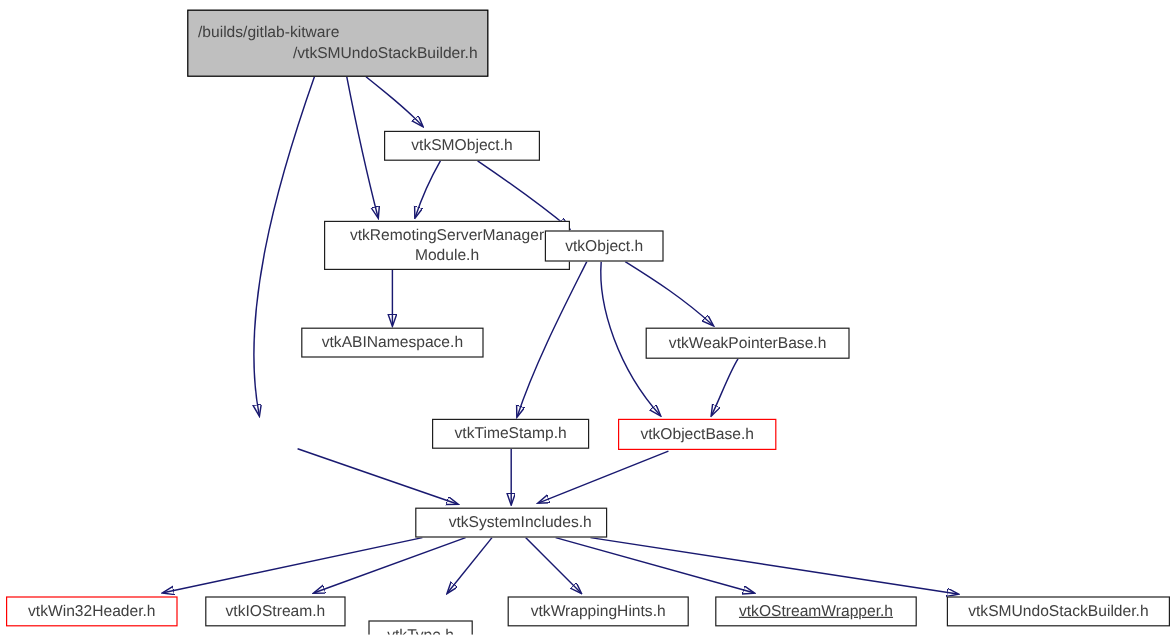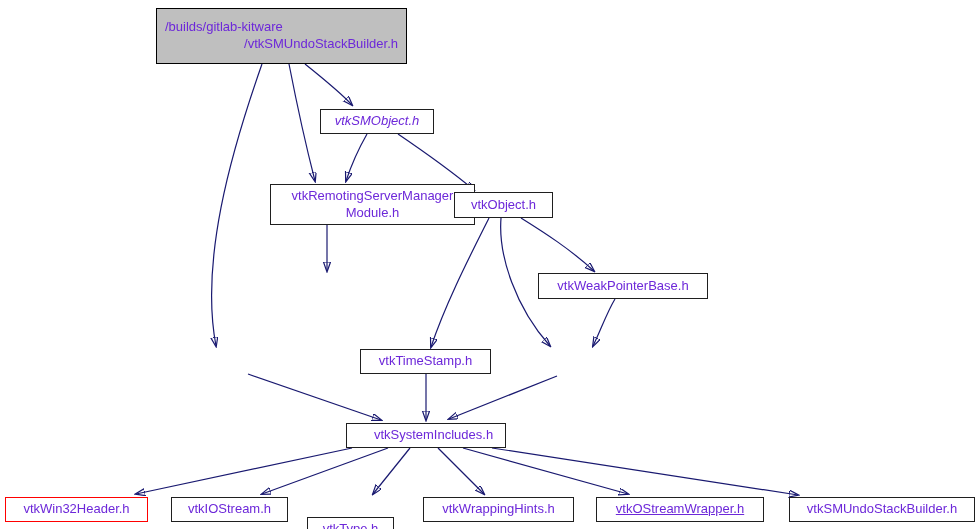--- a/index.html
+++ b/index.html
@@ -16,21 +16,21 @@
     position:absolute;
     box-sizing:border-box;
     background:#ffffff;
     border:1px solid #1f1f1f;
     display:flex;
     flex-direction:column;
     align-items:center;
     justify-content:center;
     font-size:13px;
     line-height:1.28;
-    color:#6d28d9;
+    color:#404040;
     white-space:nowrap;
     cursor:pointer;
   }
   .node.root{
     background:#bfbfbf;
     border:1.4px solid #000000;
     align-items:stretch;
     white-space:normal;
     padding:2px 8px;
   }
@@ -69,35 +69,37 @@
     <path d="M438,448 L484,494" marker-end="url(#arrow)"></path>
     <path d="M463,448 L628,494" marker-end="url(#arrow)"></path>
     <path d="M492,448 L798,495" marker-end="url(#arrow)"></path>
   </svg>
 
   <div class="node root" style="left:156px;top:8px;width:251px;height:56px;">
     <span class="ln">/builds/gitlab-kitware</span>
     <span class="ln centered">/vtkSMUndoStackBuilder.h</span>
   </div>
 
-  <div class="node" style="left:320px;top:109px;width:114px;height:25px;font-style:italic;">vtkSMObject.h</div>
+  <div class="node" style="left:320px;top:109px;width:130px;height:25px;">vtkSMObject.h</div>
 
   <div class="node" style="left:225px;top:184px;width:205px;height:41px;margin-left:45px;">
     <span class="ln2">vtkRemotingServerManager</span>
     <span class="ln2">Module.h</span>
   </div>
 
   <div class="node" style="left:454px;top:192px;width:99px;height:26px;">vtkObject.h</div>
 
+  <div class="node" style="left:251px;top:273px;width:152px;height:25px;">vtkABINamespace.h</div>
 
   <div class="node" style="left:538px;top:273px;width:170px;height:26px;">vtkWeakPointerBase.h</div>
 
 
   <div class="node" style="left:360px;top:349px;width:131px;height:25px;">vtkTimeStamp.h</div>
 
+  <div class="node red" style="left:515px;top:349px;width:132px;height:26px;">vtkObjectBase.h</div>
 
   <div class="node" style="left:346px;top:423px;width:160px;height:25px;padding-left:15px;">vtkSystemIncludes.h</div>
 
   <div class="node red" style="left:5px;top:497px;width:143px;height:25px;">vtkWin32Header.h</div>
 
   <div class="node" style="left:171px;top:497px;width:117px;height:25px;">vtkIOStream.h</div>
 
   <div class="node" style="left:307px;top:497px;width:87px;height:25px;margin-top:20px;">vtkType.h</div>
 
   <div class="node" style="left:423px;top:497px;width:151px;height:25px;">vtkWrappingHints.h</div>

